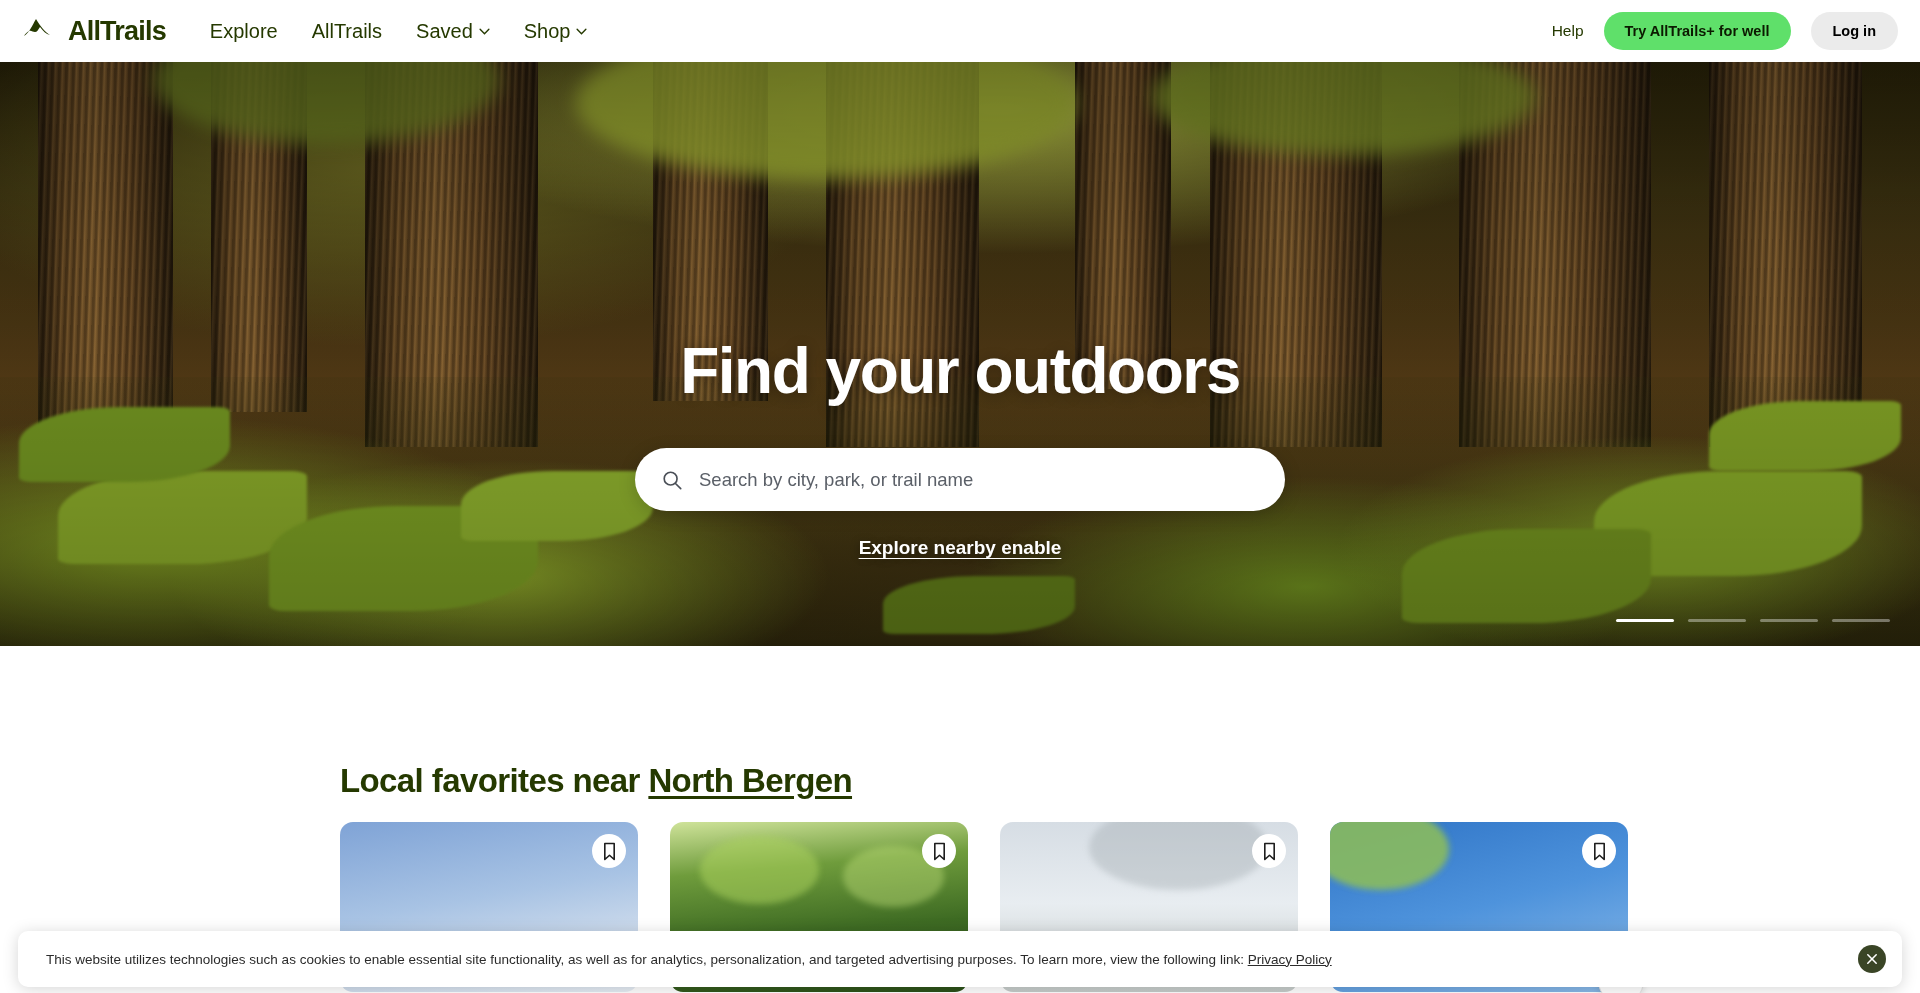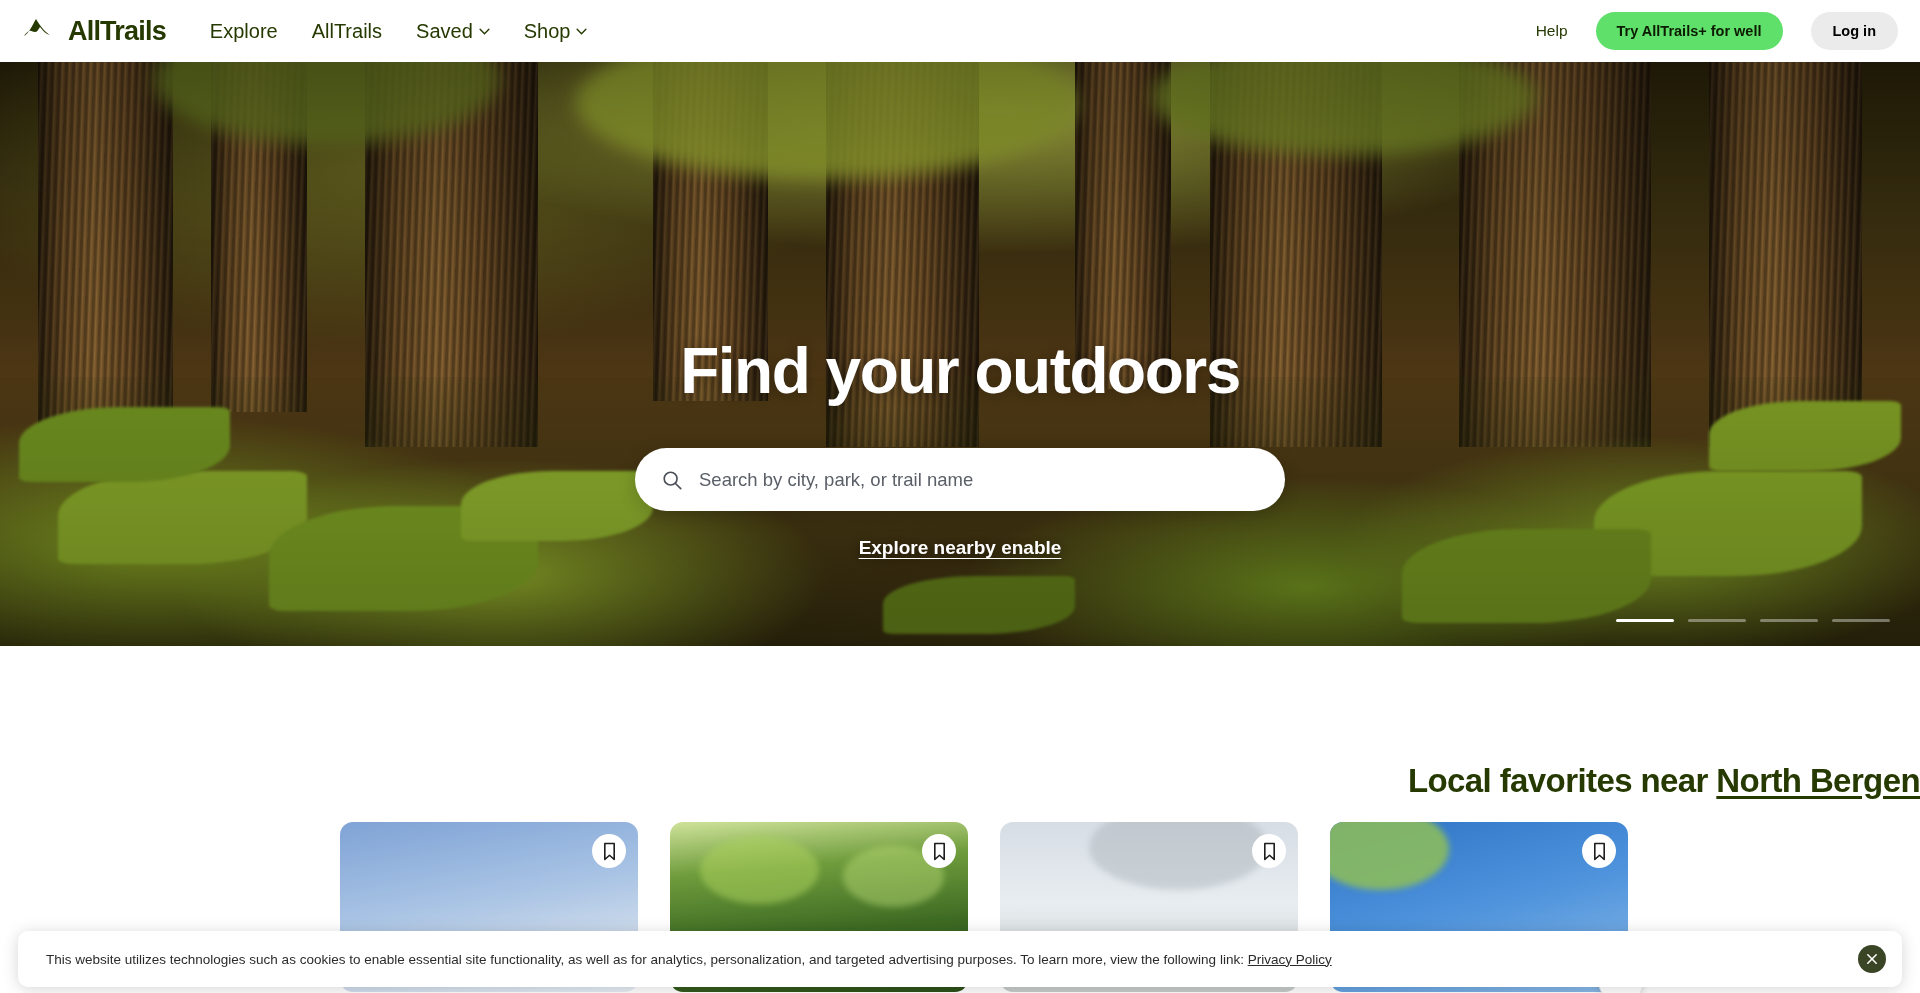--- a/index.html
+++ b/index.html
@@ -26,21 +26,21 @@
     letter-spacing: -0.8px;
   }
   .nav { display: flex; align-items: center; margin-left: 44px; gap: 34px; }
   .nav-item {
     font-size: 20px; color: #253900; cursor: pointer;
     display: flex; align-items: center; gap: 6px; white-space: nowrap;
   }
   .chev { width: 11px; height: 7px; display: block; }
   .header-right {
     margin-left: auto; margin-right: 22px;
-    display: flex; align-items: center; gap: 28px;
+    display: flex; align-items: center; gap: 20px;
   }
   .help-link { font-size: 15.5px; color: #253900; cursor: pointer; }
   .cta-btn {
     background: #5fe06a; color: #0c1a00;
     font-size: 14.5px; font-weight: bold;
     border: none; border-radius: 22px;
     padding: 11px 21px; cursor: pointer; white-space: nowrap;
   }
   .login-btn {
     background: #ebebeb; color: #000000;
@@ -136,21 +136,20 @@
   }
   .cbar { width: 58px; height: 3px; border-radius: 2px; background: rgba(255,255,255,0.38); cursor: pointer; }
   .cbar.active { background: #ffffff; }
 
   
   .section { position: absolute; top: 762px; left: 0; width: 1920px; }
   .section-title {
     margin-left: 340px;
     font-size: 33px; font-weight: bold; color: #253900;
     letter-spacing: -0.6px;
-    text-align: right;
   }
   .section-title .place {
     text-decoration: underline; text-underline-offset: 4px; cursor: pointer;
   }
   .cards {
     margin-left: 340px; margin-top: 22px;
     display: flex; gap: 32px;
   }
   .card { width: 298px; cursor: pointer; }
   .card-img {

